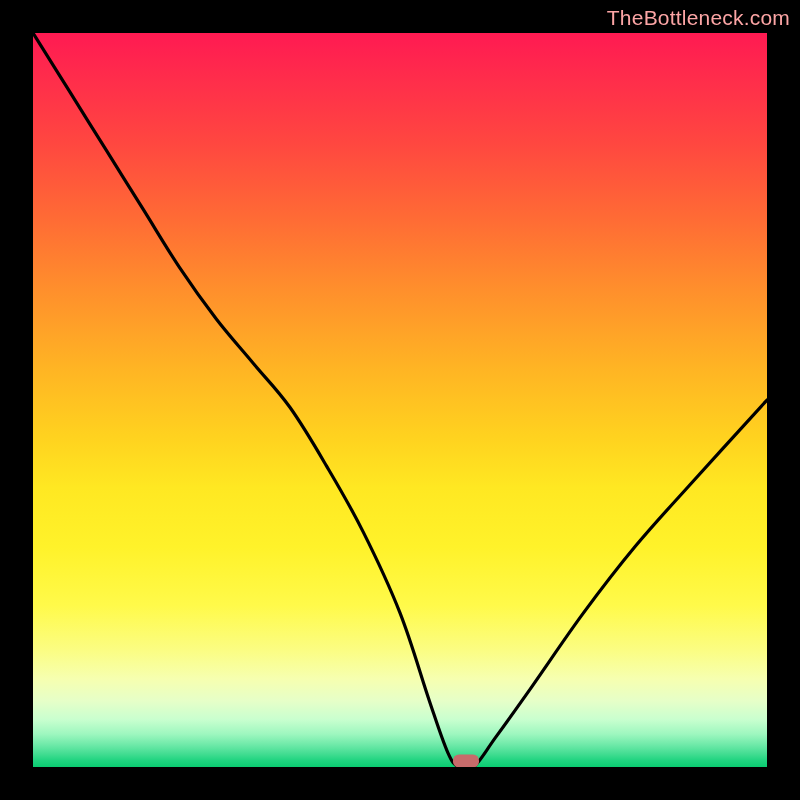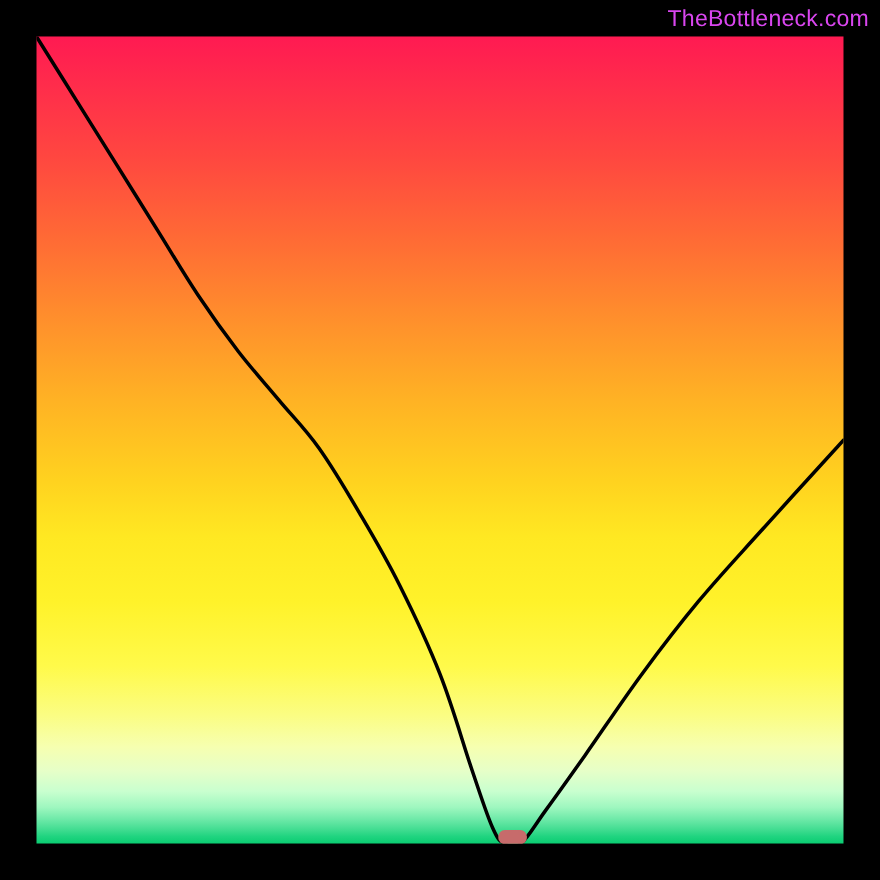--- a/index.html
+++ b/index.html
@@ -62,21 +62,21 @@
     width: 26px;
     height: 13px;
     border-radius: 6px;
     background: #c76b6b;
     transform: translate(-50%, -50%);
   }
   .watermark {
     position: absolute;
     top: 6px;
     right: 10px;
-    color: #d946ef;
+    color: #fca5a5;
     font-size: 21px;
     letter-spacing: 0.2px;
     user-select: none;
   }
 </style>
 </head>
 <body>
 
 <div class="stage">
 

